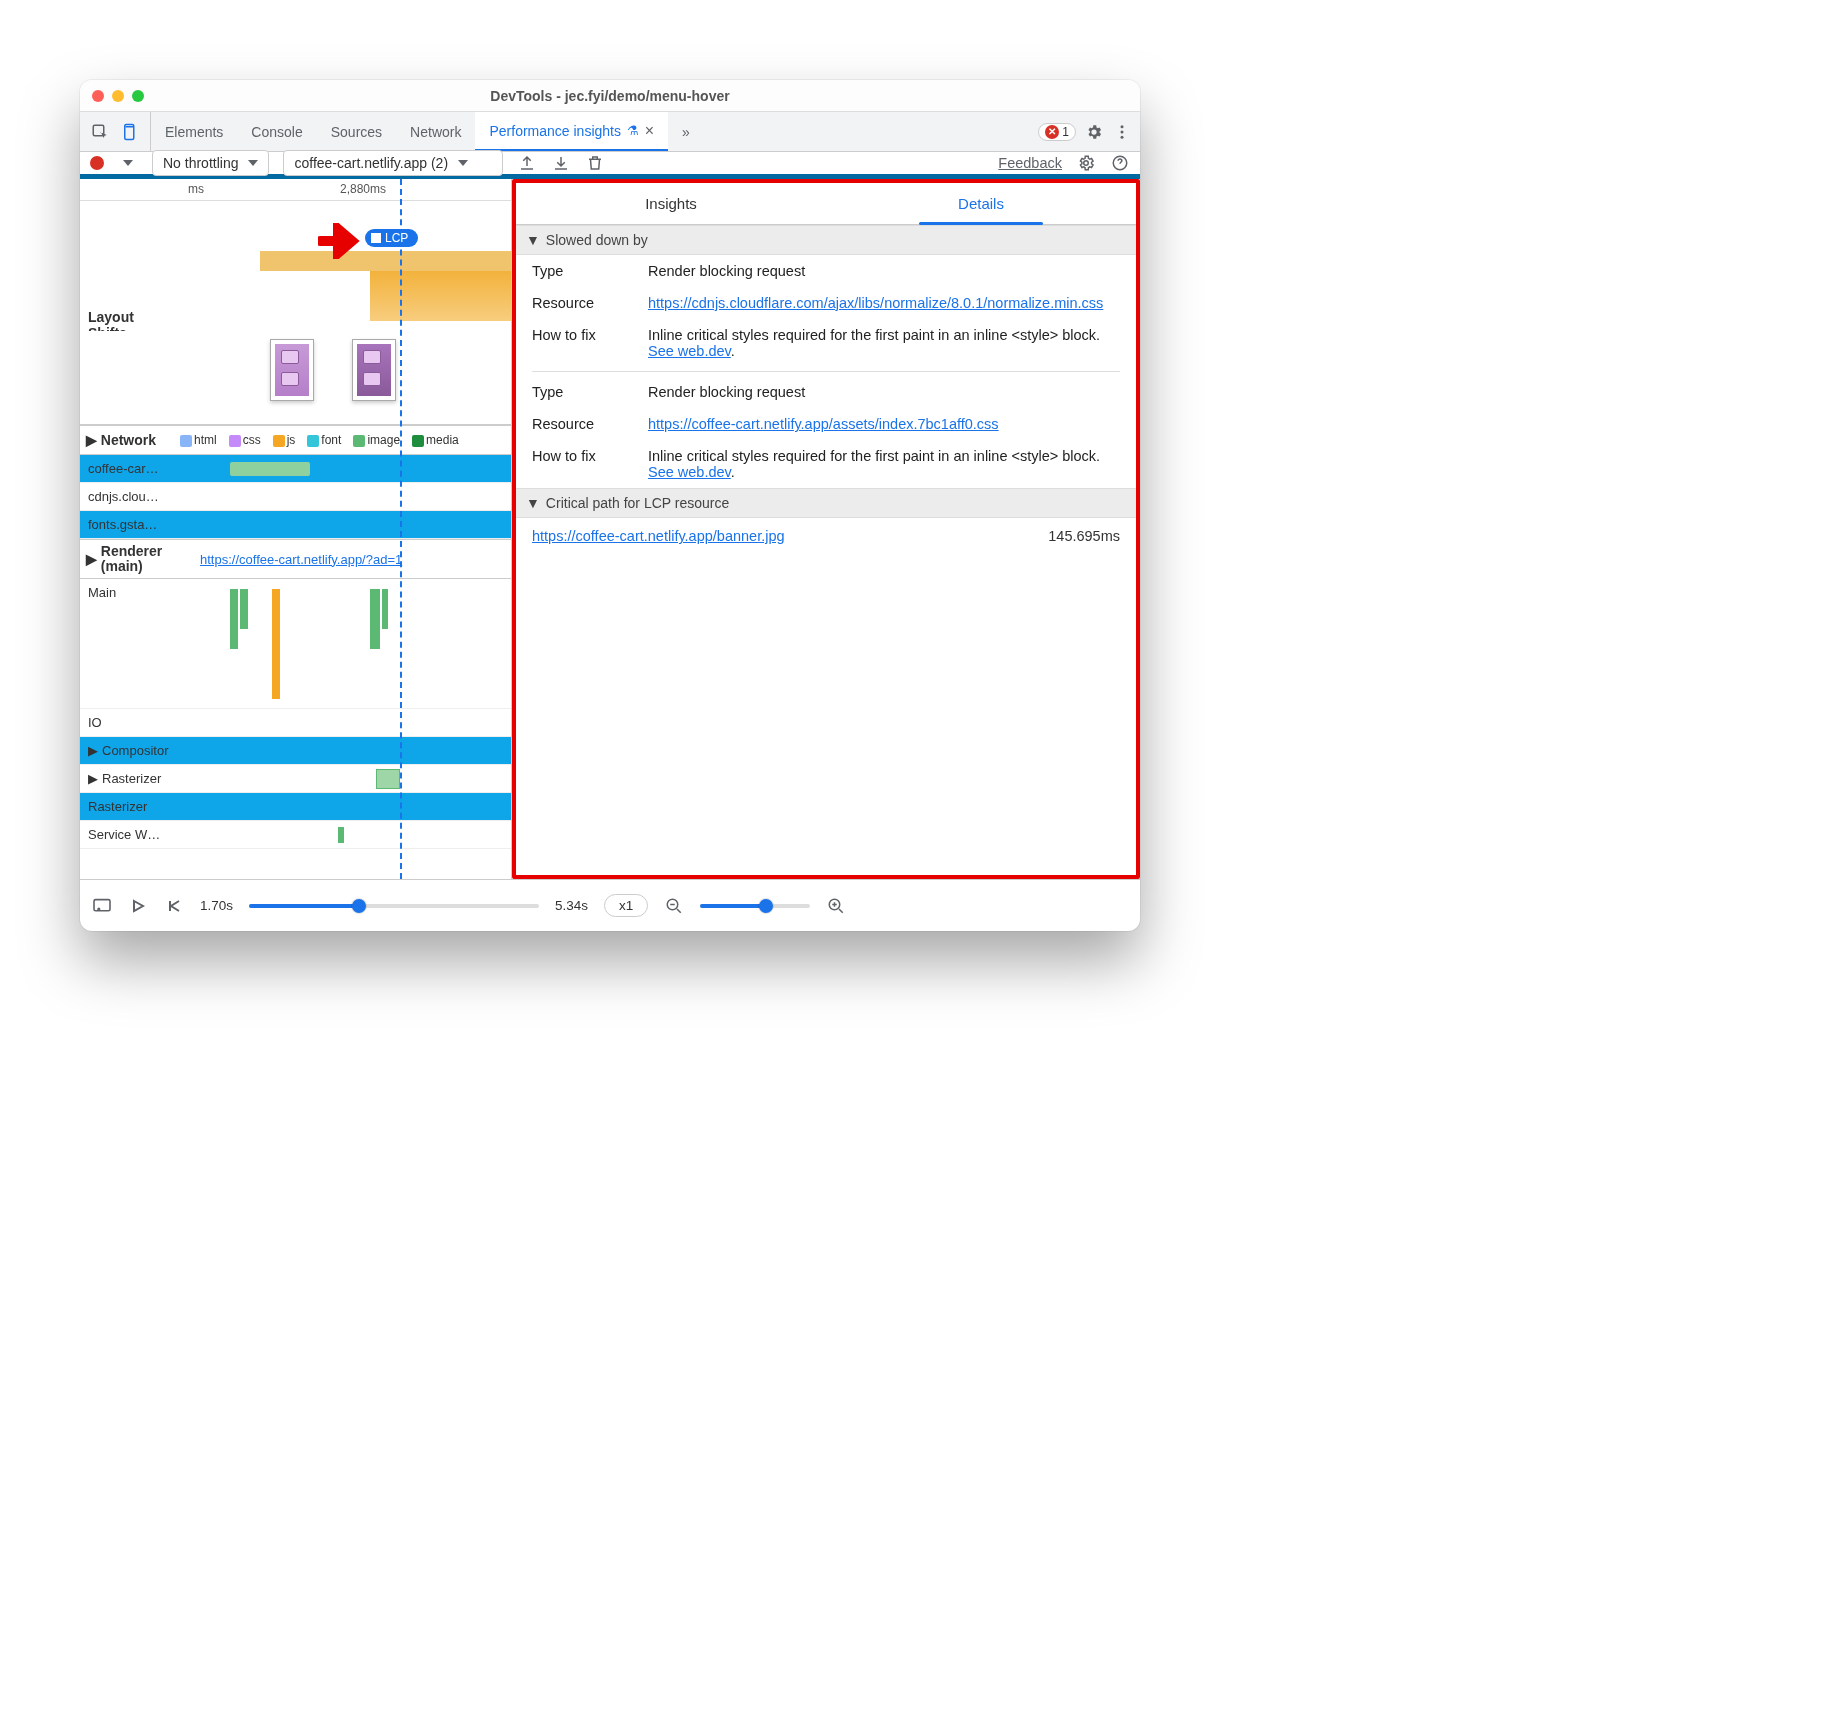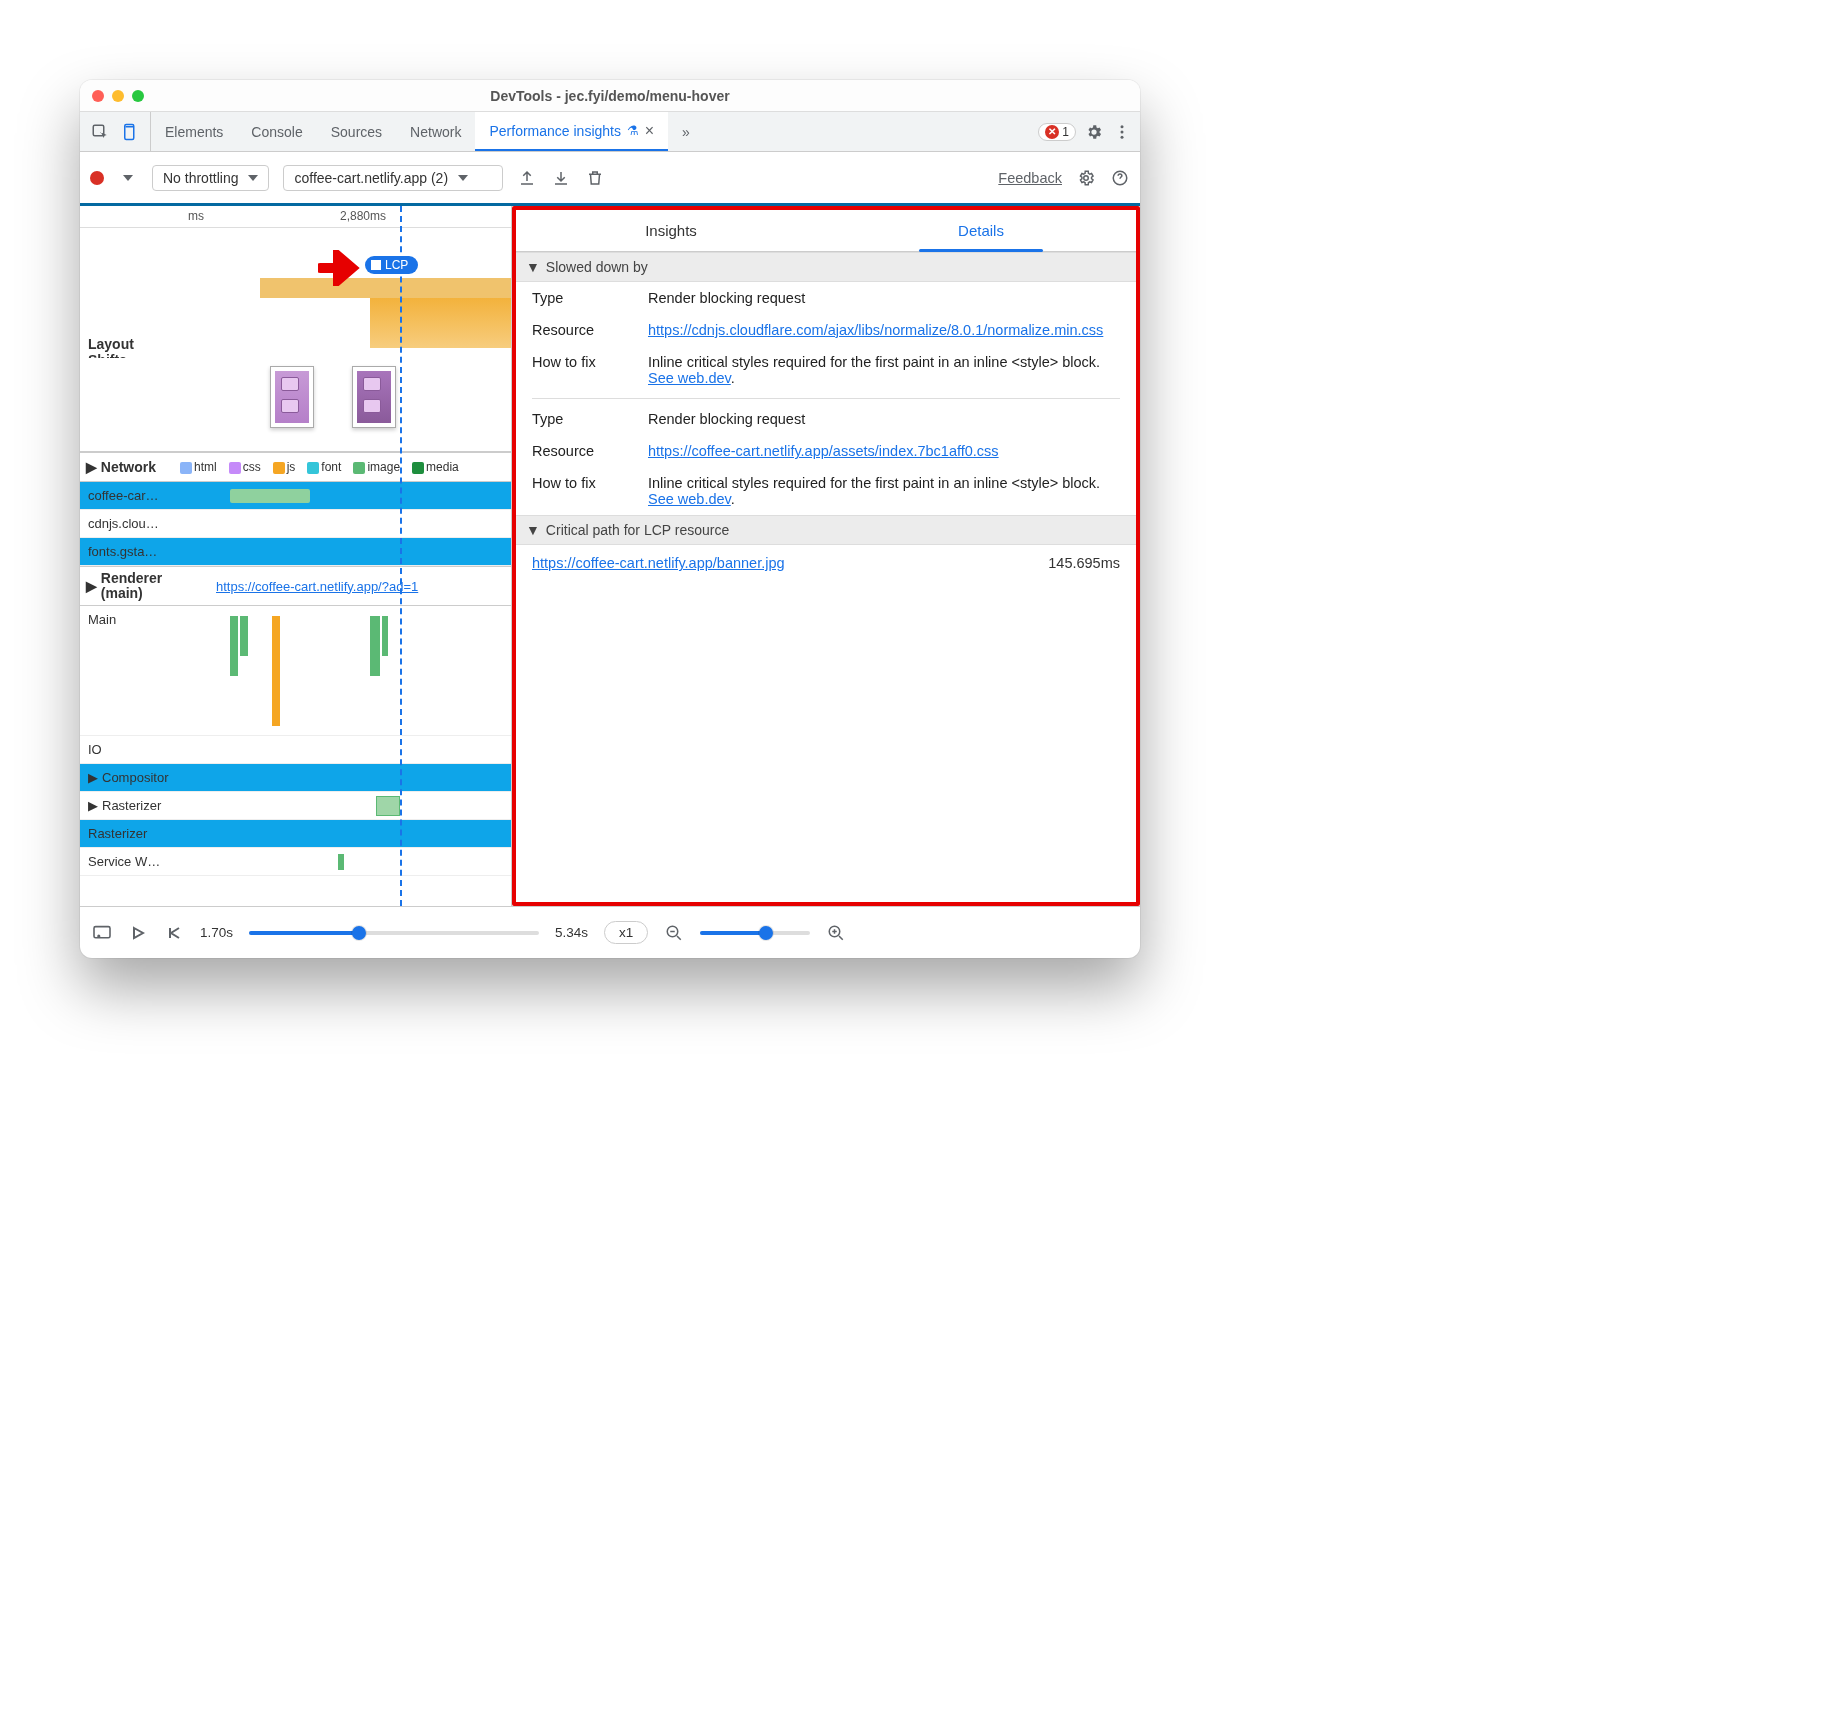--- a/index.html
+++ b/index.html
@@ -39,21 +39,21 @@
   
   .tabs-row{ height:40px; border-bottom:1px solid #ccc; display:flex; align-items:stretch; background:#f1f3f4;}
   .tabs-row .device-group{ display:flex; align-items:center; padding:0 10px; border-right:1px solid #ccc; gap:10px;}
   .tabs-row .tabs{ display:flex; align-items:stretch; flex:1;}
   .tab{ padding:0 14px; display:flex; align-items:center; color:#5f6368; cursor:pointer; font-size:14px; gap:6px;}
   .tab.active{ color:#1a73e8; border-bottom:2px solid #1a73e8; background:#fff;}
   .tabs-row .right-icons{ display:flex; align-items:center; gap:8px; padding:0 8px;}
   .err-badge{ background:#fff; border:1px solid #ccc; border-radius:10px; padding:1px 6px; display:flex; align-items:center; gap:3px; font-size:12px;}
   .err-badge .x{ background:#d93025; color:#fff; width:14px; height:14px; border-radius:50%; display:flex; align-items:center; justify-content:center; font-size:10px; font-weight:700;}
   
-  .toolbar{ height:54px; border-bottom:3px solid #0369a1; display:flex; align-items:center; padding:0 10px; gap:14px; background:#fff;}
+  .toolbar{ height:27px; border-bottom:5px solid #0369a1; display:flex; align-items:center; padding:0 10px; gap:14px; background:#fff;}
   .record-dot{ width:14px; height:14px; background:#d93025; border-radius:50%; }
   .select{ border:1px solid #ccc; border-radius:4px; padding:4px 10px; display:flex; align-items:center; gap:10px; font-size:14px; background:#fff;}
   .toolbar .spacer{flex:1;}
   .link{ color:#5f6368; text-decoration:underline; cursor:pointer;}
   .icon-btn{ color:#5f6368; cursor:pointer; display:inline-flex; align-items:center; justify-content:center; width:20px; height:20px;}
   
   .main{ display:flex; height:700px; position:relative;}
   .left-pane{ width:432px; overflow:hidden; position:relative; border-right:1px solid #ccc;}
   .right-pane{ flex:1; border:4px solid #e60000; border-radius:2px; background:#fff; overflow:hidden;}
   
@@ -282,21 +282,21 @@
       <div class="track-row">
           <span>cdnjs.clou…</span>
         </div>
       <div class="track-row alt">
           <span>fonts.gsta…</span>
         </div>
 
       <div class="track-title" style="height:40px;">
         <span>▶</span>
         <span style="white-space:pre;line-height:1.1;">Renderer<br>(main)</span>
-        <a class="blue" style="position:absolute;left:136px;font-weight:400;font-size:13px;">https://coffee-cart.netlify.app/?ad=1</a>
+        <a class="blue" style="position:absolute;left:120px;font-weight:400;font-size:13px;">https://coffee-cart.netlify.app/?ad=1</a>
       </div>
       <div class="track-row" style="height:130px; align-items:flex-start; padding-top:6px;">
         <span>Main</span>
         <div style="position:absolute;left:150px;top:10px;width:8px;height:60px;background:#5bb974;"></div>
         <div style="position:absolute;left:160px;top:10px;width:8px;height:40px;background:#5bb974;"></div>
         <div style="position:absolute;left:192px;top:10px;width:8px;height:110px;background:#f5a623;"></div>
         <div style="position:absolute;left:290px;top:10px;width:10px;height:60px;background:#5bb974;"></div>
         <div style="position:absolute;left:302px;top:10px;width:6px;height:40px;background:#5bb974;"></div>
       </div>
       <div class="track-row">

